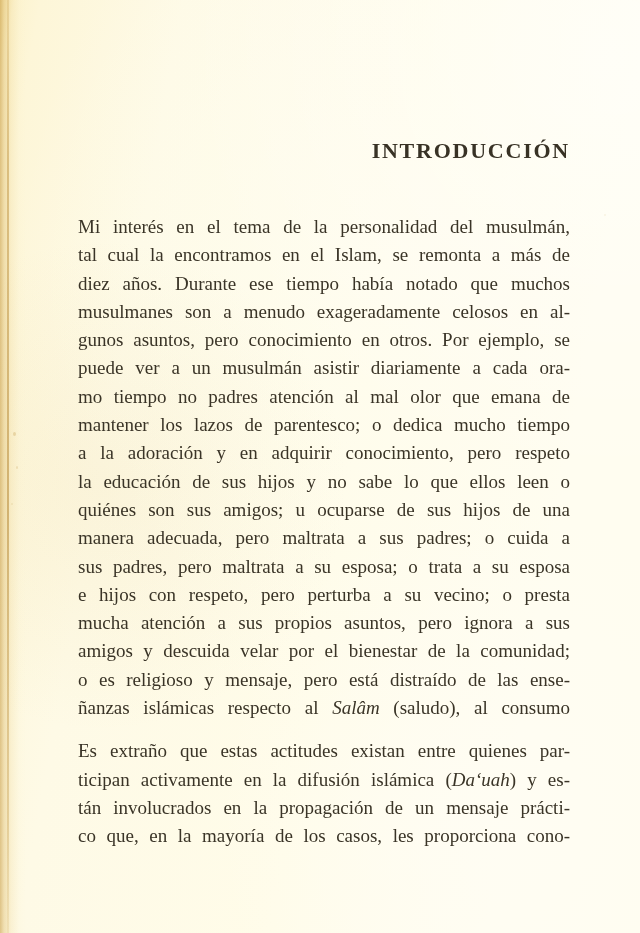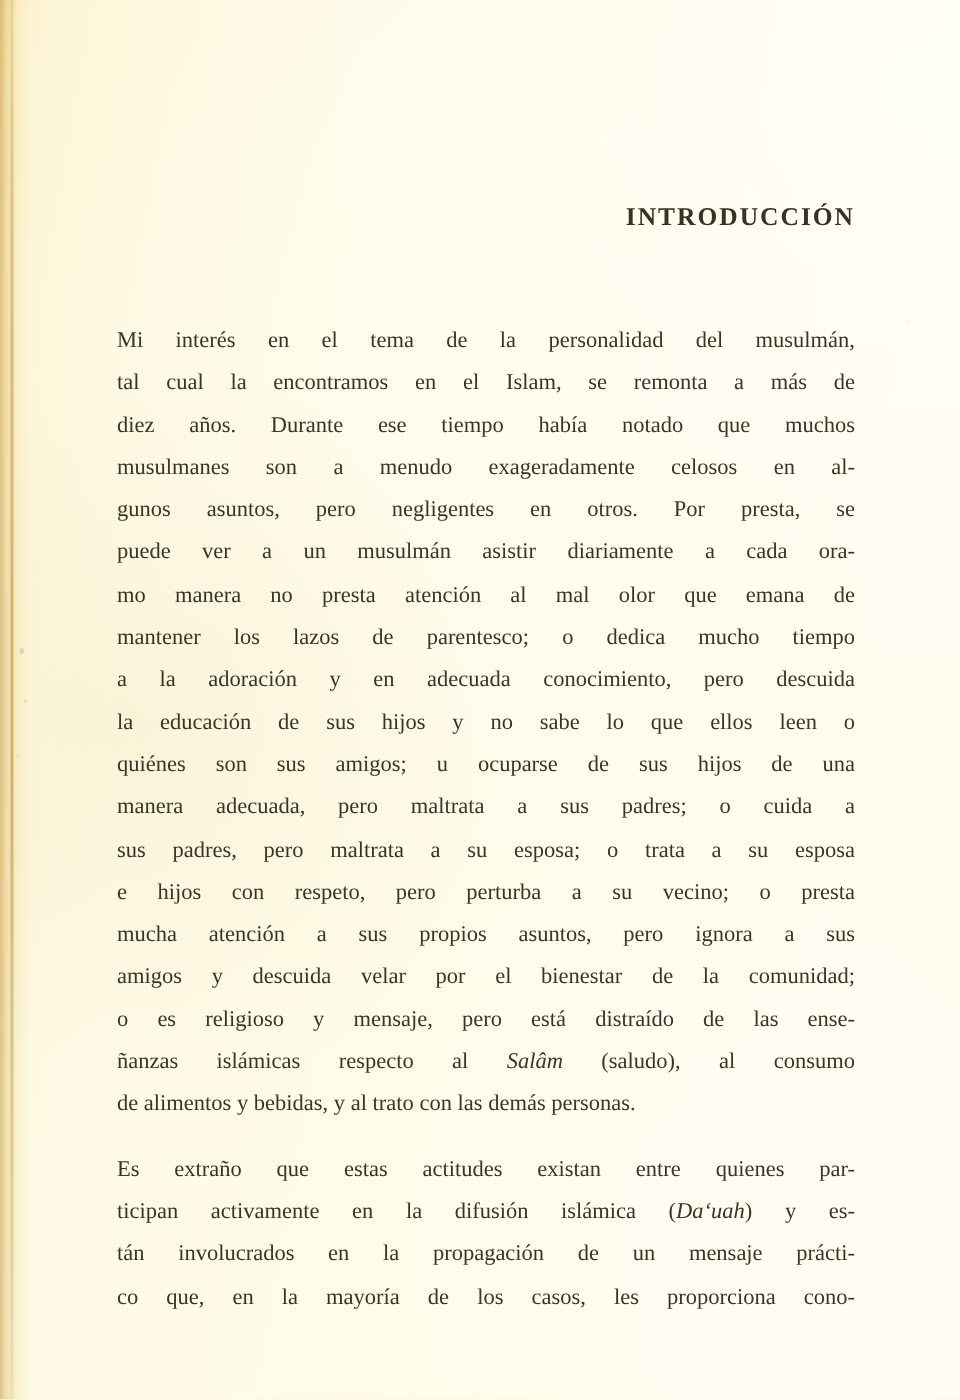--- a/index.html
+++ b/index.html
@@ -76,21 +76,21 @@
     width: 492px;
     color: #3a3428;
   }
 
   .chapter-title {
     position: absolute;
     top: 131px;
     right: 0;
     margin: 0;
     font-weight: 700;
-    font-size: 24px;
+    font-size: 32px;
     line-height: 1;
     letter-spacing: 0.055em;
     font-variant: small-caps;
     text-transform: lowercase;
     color: #383225;
     white-space: nowrap;
   }
   
   .chapter-title::first-letter {
     font-size: 1em;
@@ -98,21 +98,21 @@
 
   .body-copy {
     position: absolute;
     top: 213px;
     left: 0;
     width: 492px;
   }
 
   .para {
     margin: 0;
-    font-size: 15px;
+    font-size: 19px;
     line-height: 28.3px;
     color: #3a3427;
   }
   .para + .para {
     margin-top: 15px;
   }
 
   
   .ln {
     display: block;
@@ -144,35 +144,34 @@
   <div class="textblock">
 
     <h1 class="chapter-title">Introducción</h1>
 
     <div class="body-copy">
         <p class="para">
           <span class="ln">Mi interés en el tema de la personalidad del musulmán,</span>
           <span class="ln">tal cual la encontramos en el Islam, se remonta a más de</span>
           <span class="ln">diez años. Durante ese tiempo había notado que muchos</span>
           <span class="ln">musulmanes son a menudo exageradamente celosos en al-</span>
-          <span class="ln">gunos asuntos, pero negligentes en otros. Por presta, se</span>
+          <span class="ln">gunos asuntos, pero conocimiento en otros. Por ejemplo, se</span>
           <span class="ln">puede ver a un musulmán asistir diariamente a cada ora-</span>
-          <span class="ln">mo manera no presta atención al mal olor que emana de</span>
+          <span class="ln">mo tiempo no padres atención al mal olor que emana de</span>
           <span class="ln">mantener los lazos de parentesco; o dedica mucho tiempo</span>
-          <span class="ln">a la adoración y en adecuada conocimiento, pero descuida</span>
+          <span class="ln">a la adoración y en adquirir conocimiento, pero respeto</span>
           <span class="ln">la educación de sus hijos y no sabe lo que ellos leen o</span>
           <span class="ln">quiénes son sus amigos; u ocuparse de sus hijos de una</span>
           <span class="ln">manera adecuada, pero maltrata a sus padres; o cuida a</span>
           <span class="ln">sus padres, pero maltrata a su esposa; o trata a su esposa</span>
           <span class="ln">e hijos con respeto, pero perturba a su vecino; o presta</span>
           <span class="ln">mucha atención a sus propios asuntos, pero ignora a sus</span>
           <span class="ln">amigos y descuida velar por el bienestar de la comunidad;</span>
           <span class="ln">o es religioso y mensaje, pero está distraído de las ense-</span>
           <span class="ln">ñanzas islámicas respecto al <i>Salâm</i> (saludo), al consumo</span>
-          <span class="ln last">de alimentos y bebidas, y al trato con las demás personas.</span>
         </p>
         <p class="para">
           <span class="ln">Es extraño que estas actitudes existan entre quienes par-</span>
           <span class="ln">ticipan activamente en la difusión islámica (<i>Da‘uah</i>) y es-</span>
           <span class="ln">tán involucrados en la propagación de un mensaje prácti-</span>
           <span class="ln">co que, en la mayoría de los casos, les proporciona cono-</span>
         </p>
       </div>
 
   </div>

